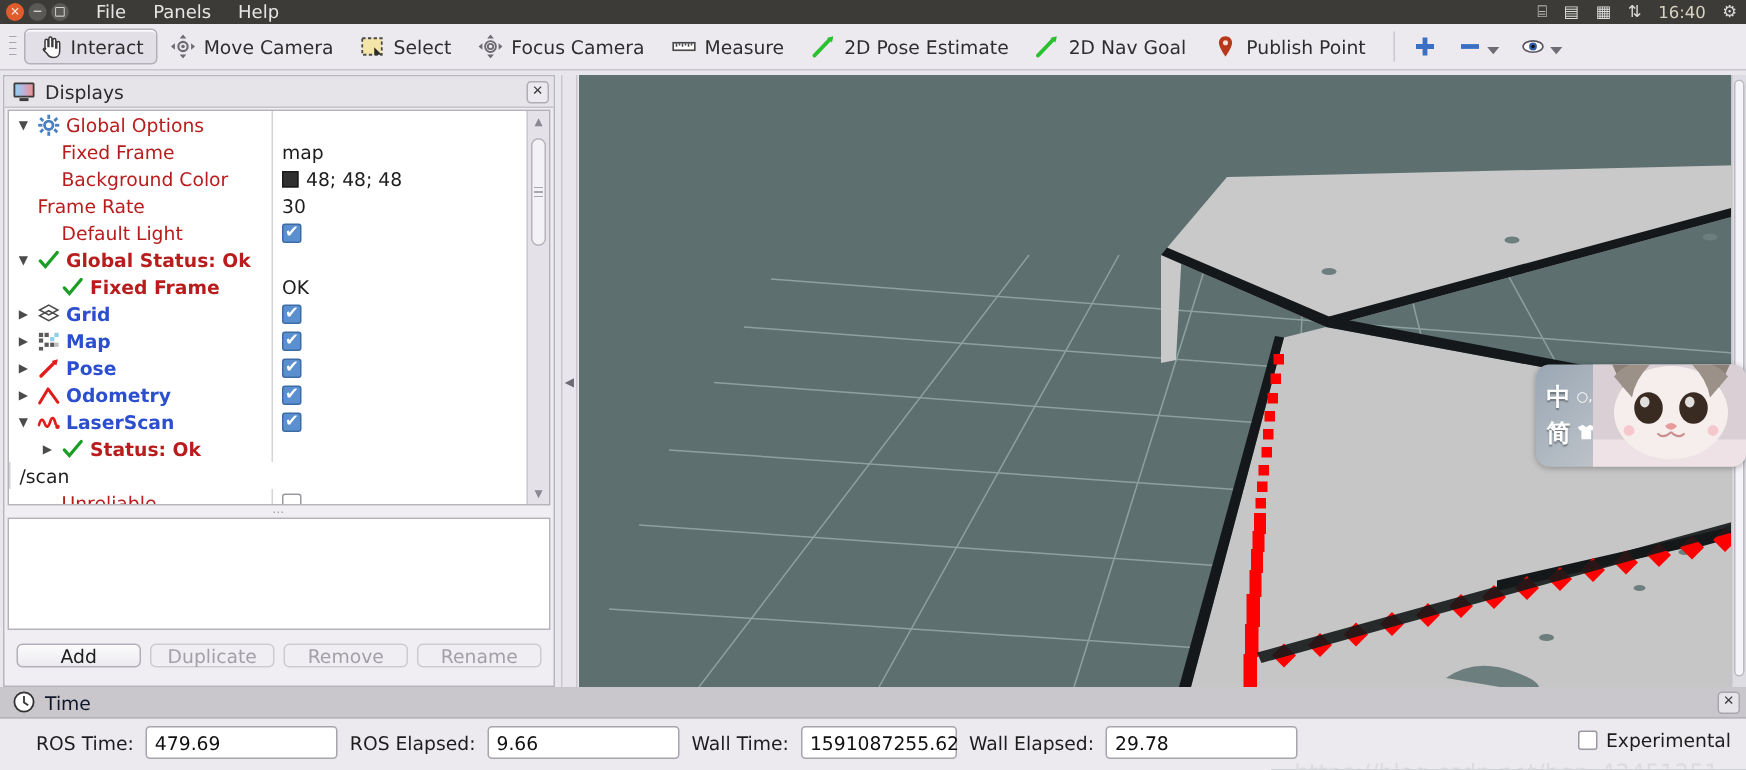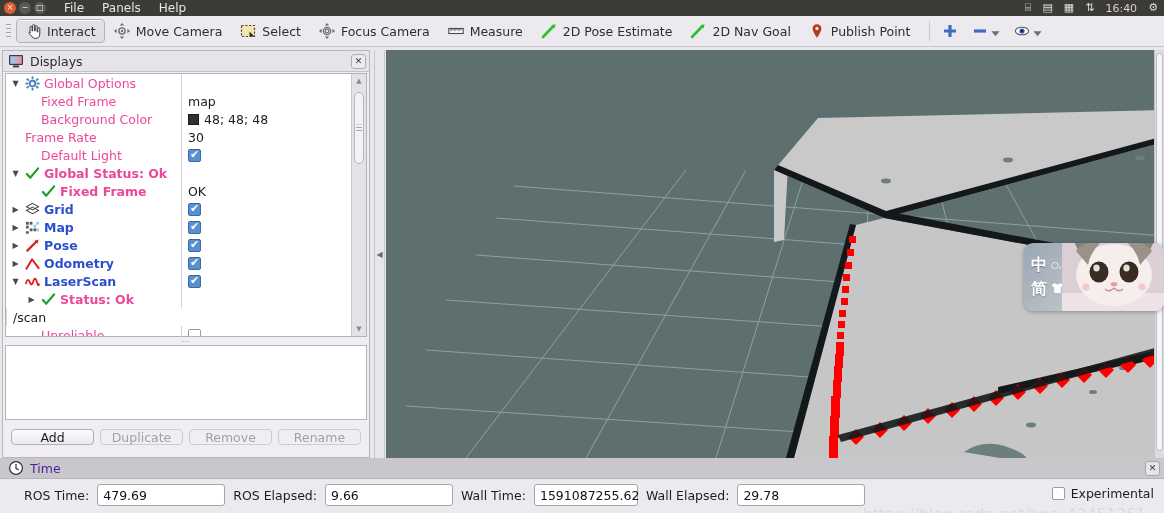--- a/index.html
+++ b/index.html
@@ -75,21 +75,21 @@
     margin: 1px 2px 0 2px; background: #fff; border: 1px solid #b5b2ba;
     height: 264px; display: flex; position: relative; overflow: hidden;
   }
   .tree { flex: 1; position: relative; overflow: hidden; }
   .trow { height: 18px; display: flex; align-items: center; position: relative; }
   .tname { display: flex; align-items: center; gap: 4px; width: 175px; flex: 0 0 175px;
            overflow: hidden; white-space: nowrap; padding-left: 4px; }
   .tval { flex: 1; display: flex; align-items: center; gap: 5px; padding-left: 6px;
           border-left: 1px solid #d6d4d9; height: 18px; white-space: nowrap; }
   .arrow { width: 11px; flex: 0 0 11px; font-size: 8px; color: #4b4b4b; text-align: center; }
-  .lbl { font-size: 12.5px; color: #ec4899; }
+  .lbl { font-size: 12.5px; color: #b91c1c; }
   .lbl.blue { color: #2b4fcf; font-weight: bold; }
   .lbl.bold { font-weight: bold; }
   .val { font-size: 12.5px; color: #1d1d1d; }
   .cbx { width: 13px; height: 13px; border-radius: 2px; background: #5a8fd0;
          border: 1px solid #3c6ba5; position: relative; }
   .cbx::after { content: "✔"; position: absolute; left: 1px; top: -2px; font-size: 11px; color: #fff; }
   .cbx.off { background: #fff; border: 1px solid #9c99a2; }
   .cbx.off::after { content: ""; }
   .swatch { width: 11px; height: 11px; background: #303030; border: 1px solid #1a1a1a; }
 
@@ -138,21 +138,21 @@
 
   
   .time-panel {
     position: absolute; left: 0; top: 458px; width: 1164px; height: 55px;
     background: #ece9ef;
   }
   .time-title {
     height: 21px; background: #c9c7cc; display: flex; align-items: center;
     gap: 6px; padding: 0 4px 0 8px; border-bottom: 1px solid #b5b2ba;
   }
-  .time-title .t { font-size: 12.5px; color: #4c1d95; }
+  .time-title .t { font-size: 12.5px; color: #0f172a; }
   .time-x {
     margin-left: auto; width: 15px; height: 15px; border: 1px solid #a9a6ae;
     border-radius: 3px; background: #e6e4e9; font-size: 9px; line-height: 13px;
     text-align: center; color: #3a3a3a; font-weight: bold;
   }
   .time-row { display: flex; align-items: center; padding: 5px 8px 0 24px; gap: 8px; position: relative; }
   .time-row .fl { font-size: 12.5px; color: #1d1d1d; white-space: nowrap; }
   .tinput {
     height: 22px; border: 1px solid #a7a4ac; border-radius: 3px; background: #fff;
     display: flex; align-items: center; padding: 0 5px; font-size: 12.5px; color: #111;

